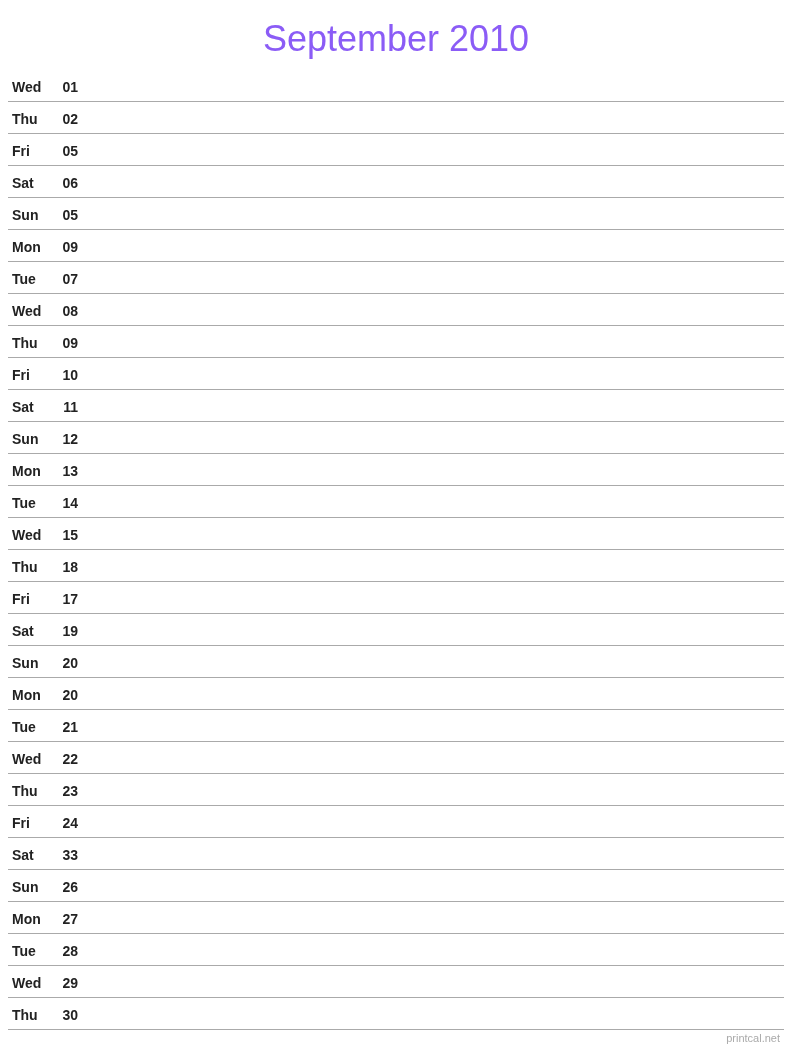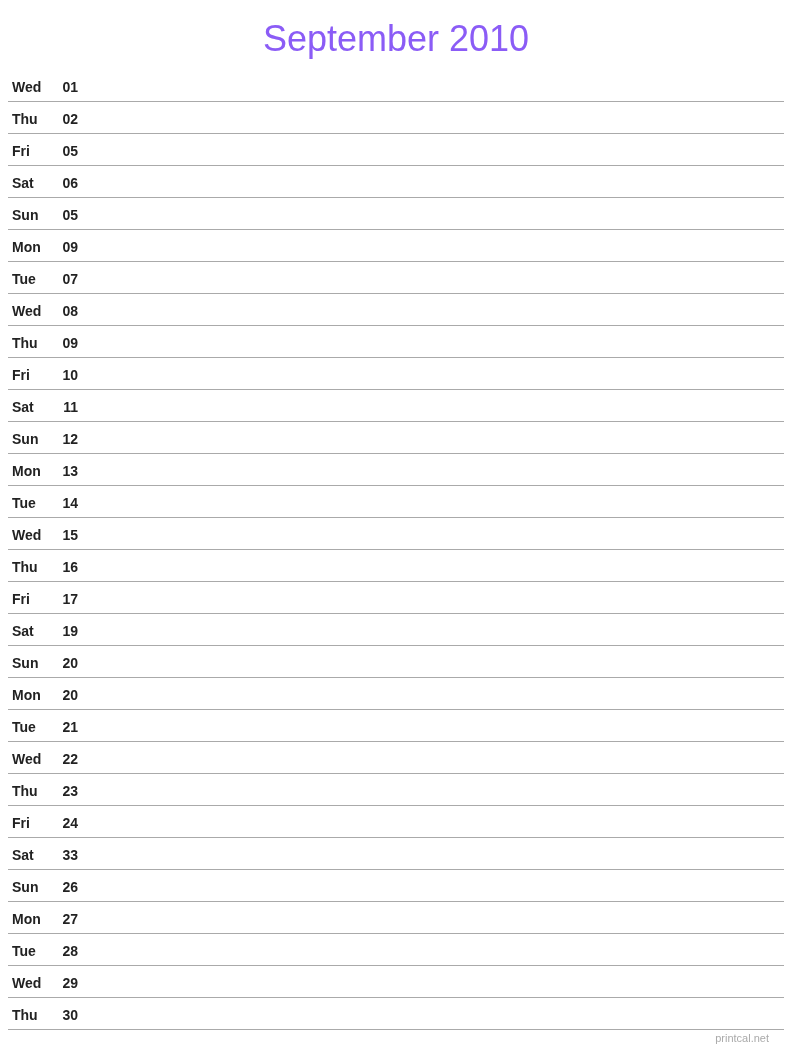--- a/index.html
+++ b/index.html
@@ -51,21 +51,21 @@
     }
     .day-line {
       flex: 1;
       height: 1px;
       margin-left: 8px;
       margin-bottom: 4px;
     }
     .watermark {
       position: absolute;
       bottom: 12px;
-      right: 23px;
+      right: 12px;
       font-size: 11px;
       color: #aaa;
     }
   </style>
 </head>
 <body>
 
 <h1 class="page-title">September 2010</h1>
 
 <div class="calendar-list" id="calendar-list">
@@ -139,21 +139,21 @@
       <span class="day-number">14</span>
       <div class="day-line"></div>
     </div>
     <div class="day-row">
       <span class="day-name">Wed</span>
       <span class="day-number">15</span>
       <div class="day-line"></div>
     </div>
     <div class="day-row">
       <span class="day-name">Thu</span>
-      <span class="day-number">16</span>
+      <span class="day-number">18</span>
       <div class="day-line"></div>
     </div>
     <div class="day-row">
       <span class="day-name">Fri</span>
       <span class="day-number">17</span>
       <div class="day-line"></div>
     </div>
     <div class="day-row">
       <span class="day-name">Sat</span>
       <span class="day-number">19</span>

